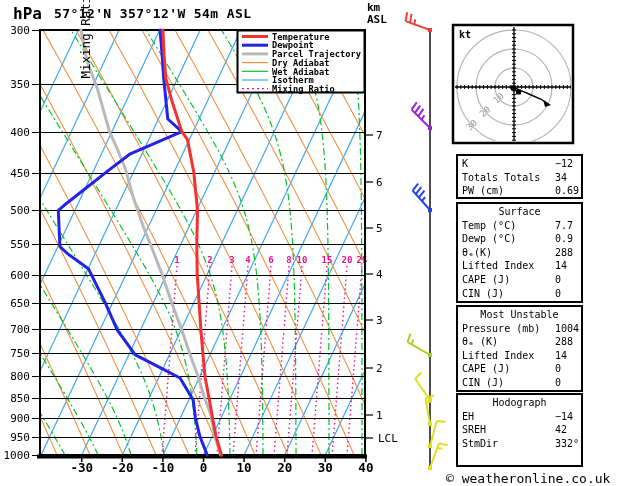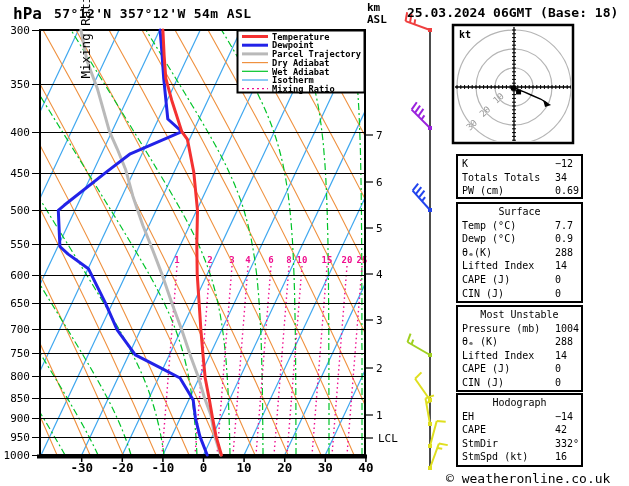--- a/index.html
+++ b/index.html
@@ -365,21 +365,20 @@
         </g>
         <text x="459" y="38" font-size="10" font-weight="bold">kt</text>
         <polyline points="514.0,87.0 518.9,90.0 524.1,91.9 531.1,95.0 540.6,99.0 547.1,103.0" fill="none" stroke="#000" stroke-width="1.4"></polyline>
         <rect x="510.92999999999995" y="85.45" width="5" height="5" fill="#000"></rect>
         <rect x="516.06" y="89.44" width="5" height="5" fill="#000"></rect>
         <path d="M 551.06 104.96 l -8 -5 l 2 7 z" fill="#000"></path>
       </g>
     </svg>
   <div class="hdr" id="hpa-label">hPa</div>
   <div class="hdr" id="station-title">57°12'N 357°12'W 54m ASL</div>
-  <div class="hdr" id="date-title">25.03.2024 06GMT (Base: 18)</div>
   <div class="hdr" id="km-asl-label"><span>km</span><br><span>ASL</span></div>
   <div class="hdr" id="xaxis-label">Dewpoint / Temperature (°C)</div>
   <div id="mix-label">Mixing Ratio (g/kg)</div>
   <div class="hdr" id="footer-credit">© weatheronline.co.uk</div>
   <div id="panels">
       <div class="panel" style="top: 154px; height: 45px;">
         <div class="prow">
           <span class="lbl">K</span>
           <span class="val">−12</span>
         </div>
@@ -442,26 +441,22 @@
           <span class="val">0</span>
         </div>
       </div>
       <div class="panel" style="top: 393px; height: 74px;">
         <div class="hd">Hodograph</div>
         <div class="prow">
           <span class="lbl">EH</span>
           <span class="val">−14</span>
         </div>
         <div class="prow">
-          <span class="lbl">CAPE</span>
+          <span class="lbl">SREH</span>
           <span class="val">42</span>
         </div>
         <div class="prow">
           <span class="lbl">StmDir</span>
           <span class="val">332°</span>
-        </div>
-        <div class="prow">
-          <span class="lbl">StmSpd (kt)</span>
-          <span class="val">16</span>
         </div>
       </div>
     </div>
 </div>
 
 </body></html>

